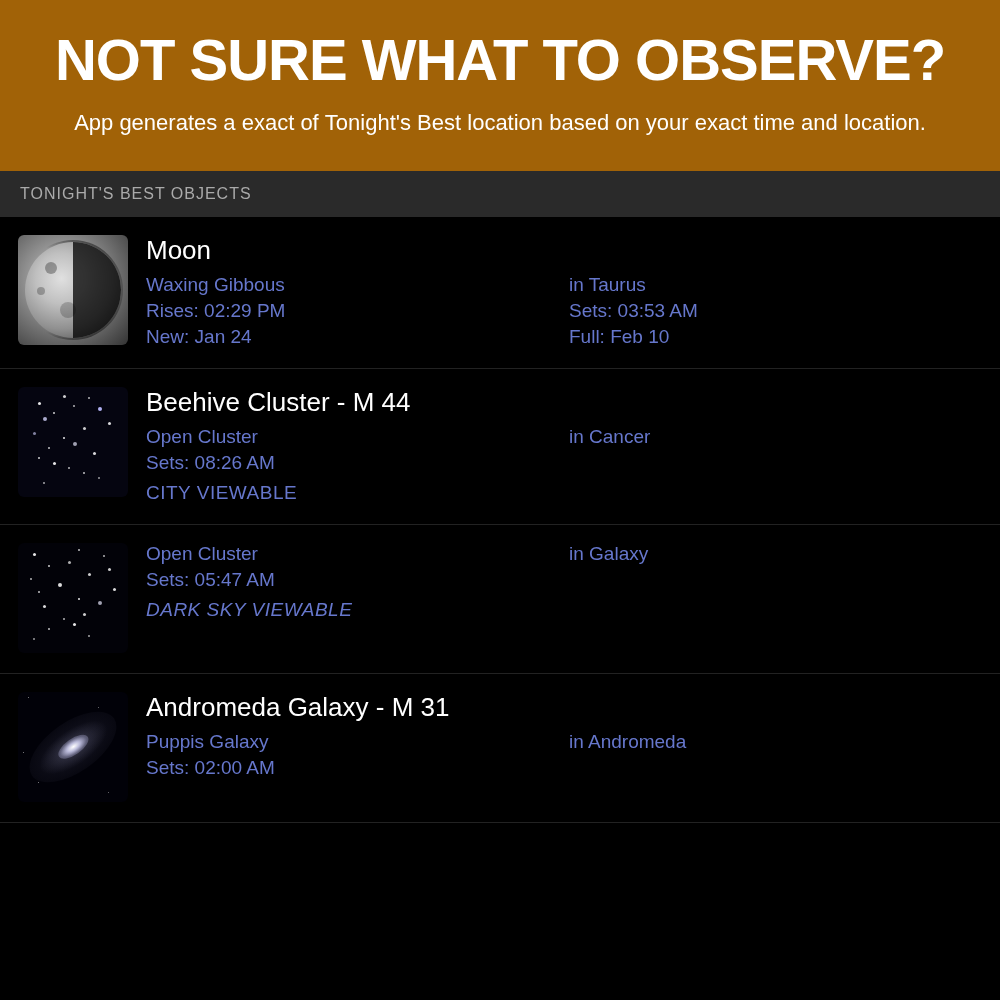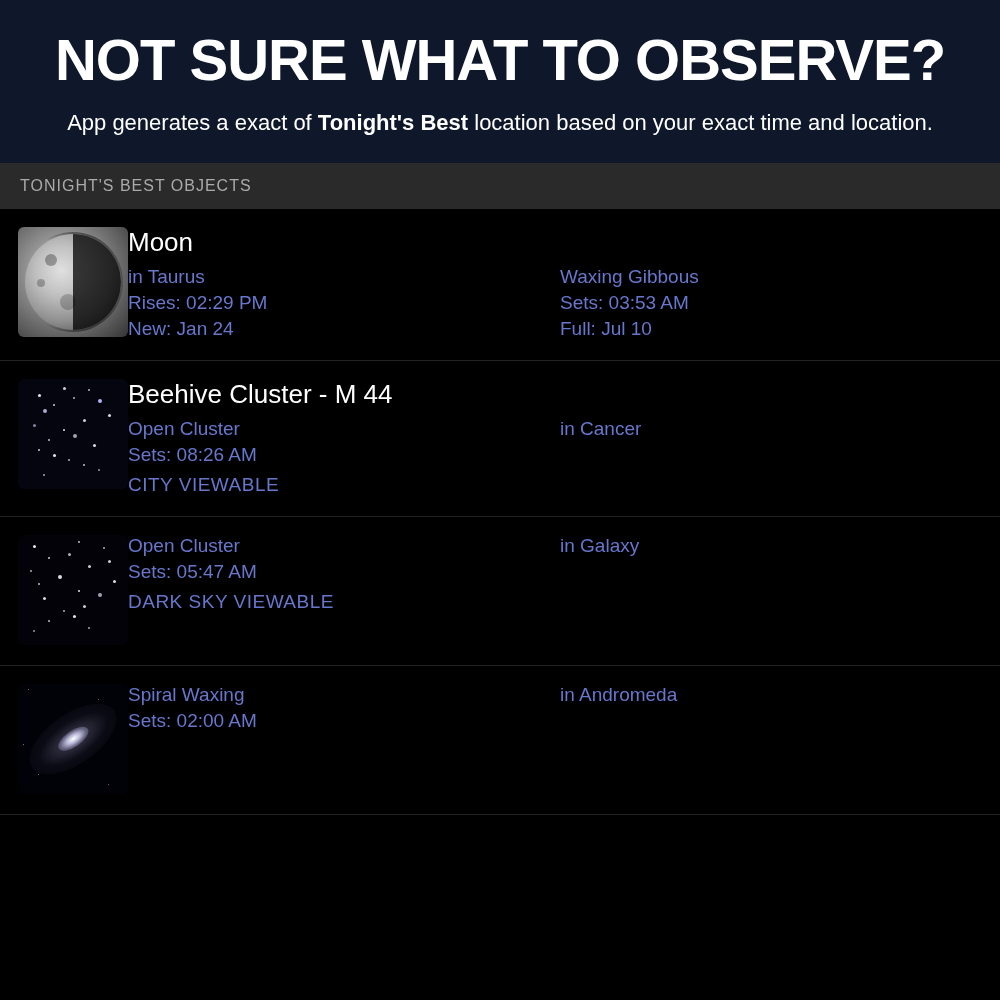--- a/index.html
+++ b/index.html
@@ -7,40 +7,40 @@
       width: 1000px;
       min-height: 1000px;
       background: #000;
       font-family: -apple-system, 'Helvetica Neue', Arial, sans-serif;
       color: #fff;
       overflow-x: hidden;
     }
 
     
     .header {
-      background: #0f172a;
-      padding: 28px 30px 24px 30px;
+      background: #a16207;
+      padding: 28px 30px 32px 30px;
       text-align: center;
     }
     .header-title {
       font-size: 58px;
       font-weight: 900;
       color: #fff;
       line-height: 1.1;
       letter-spacing: -1px;
       margin-bottom: 14px;
     }
     .header-subtitle {
       font-size: 22px;
       color: #fff;
       font-weight: 300;
       line-height: 1.5;
     }
     .header-subtitle strong {
-      font-weight: 700;
+      font-weight: 400;
       text-align: center;
     }
 
     
     .section-label {
       background: #2a2a2a;
       padding: 14px 20px;
       font-size: 16px;
       font-weight: 500;
       color: #aaa;
@@ -50,20 +50,21 @@
 
     
     .object-list {
       background: #000;
     }
     .object-item {
       display: flex;
       align-items: flex-start;
       padding: 18px 18px 20px 18px;
       border-bottom: 1px solid #222;
+      gap: 18px;
     }
 
     
     .object-thumb {
       width: 110px;
       height: 110px;
       border-radius: 6px;
       flex-shrink: 0;
       overflow: hidden;
       position: relative;
@@ -162,20 +163,21 @@
       margin-top: 4px;
       grid-column: 1 / -1;
     }
     .dark-sky-viewable {
       font-size: 19px;
       color: #6677cc;
       font-weight: 500;
       letter-spacing: 0.5px;
       margin-top: 4px;
       grid-column: 1 / -1;
+      font-style: italic;
     }
 
     
     .beehive-bg {
       background: #050510;
     }
     
     .m47-bg {
       background: #020208;
     }
@@ -208,26 +210,26 @@
       <div class="moon-circle">
         <div class="moon-crater1"></div>
         <div class="moon-crater2"></div>
         <div class="moon-crater3"></div>
         <div class="moon-shadow"></div>
       </div>
     </div>
     <div class="object-info">
       <div class="object-name">Moon</div>
       <div class="object-details">
+        <div class="detail-text">Waxing Gibbous</div>
         <div class="detail-text">in Taurus</div>
-        <div class="detail-text">Waxing Gibbous</div>
         <div class="detail-text">Rises: 02:29 PM</div>
         <div class="detail-text">Sets: 03:53 AM</div>
         <div class="detail-text">New: Jan 24</div>
-        <div class="detail-text">Full: Jul 10</div>
+        <div class="detail-text">Full: Feb 10</div>
       </div>
     </div>
   </div>
 
   <div class="object-item">
     <div class="object-thumb cluster-thumb beehive-bg">
 
       <div class="star" style="width:3px;height:3px;top:15px;left:20px;opacity:0.9"></div>
       <div class="star" style="width:2px;height:2px;top:25px;left:35px;opacity:0.8"></div>
       <div class="star" style="width:4px;height:4px;top:30px;left:25px;opacity:1;background:#aac"></div>
@@ -305,21 +307,22 @@
       <div style="position:absolute;top:50%;left:50%;transform:translate(-50%,-50%) rotate(-35deg);">
 
         <div style="width:100px;height:50px;background:radial-gradient(ellipse,rgba(150,150,200,0.15) 0%,transparent 100%);border-radius:50%;position:absolute;top:-25px;left:-50px;"></div>
 
         <div style="width:80px;height:35px;background:radial-gradient(ellipse,rgba(180,180,220,0.25) 0%,transparent 70%);border-radius:50%;position:absolute;top:-17px;left:-40px;"></div>
 
         <div style="width:35px;height:16px;background:radial-gradient(ellipse,#fff 0%,rgba(220,220,255,0.8) 30%,rgba(180,180,220,0.4) 60%,transparent 100%);border-radius:50%;position:absolute;top:-8px;left:-17px;"></div>
       </div>
     </div>
     <div class="object-info">
+      <div class="object-name">Andromeda Galaxy - M 31</div>
       <div class="object-details">
-        <div class="detail-text">Spiral Waxing</div>
+        <div class="detail-text">Puppis Galaxy</div>
         <div class="detail-text">in Andromeda</div>
         <div class="detail-text">Sets: 02:00 AM</div>
       </div>
     </div>
   </div>
 
 </div>
 
 </body></html>

